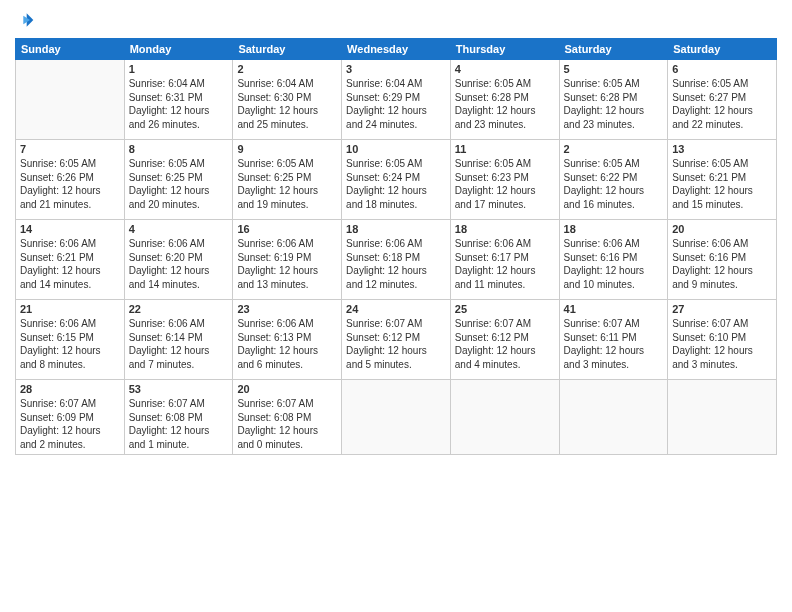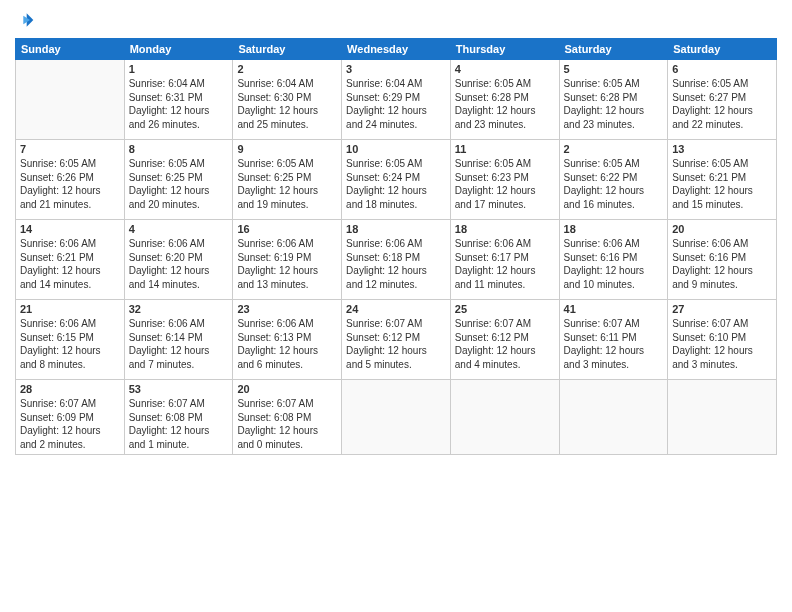--- a/index.html
+++ b/index.html
@@ -274,21 +274,21 @@
         </tr>
         <tr>
           <td>
             <span class="day-num">21</span>
             <div class="cell-info" style="white-space: pre-line;">Sunrise: 6:06 AM
 Sunset: 6:15 PM
 Daylight: 12 hours
 and 8 minutes.</div>
           </td>
           <td>
-            <span class="day-num">32</span>
+            <span class="day-num">22</span>
             <div class="cell-info" style="white-space: pre-line;">Sunrise: 6:06 AM
 Sunset: 6:14 PM
 Daylight: 12 hours
 and 7 minutes.</div>
           </td>
           <td>
             <span class="day-num">23</span>
             <div class="cell-info" style="white-space: pre-line;">Sunrise: 6:06 AM
 Sunset: 6:13 PM
 Daylight: 12 hours

